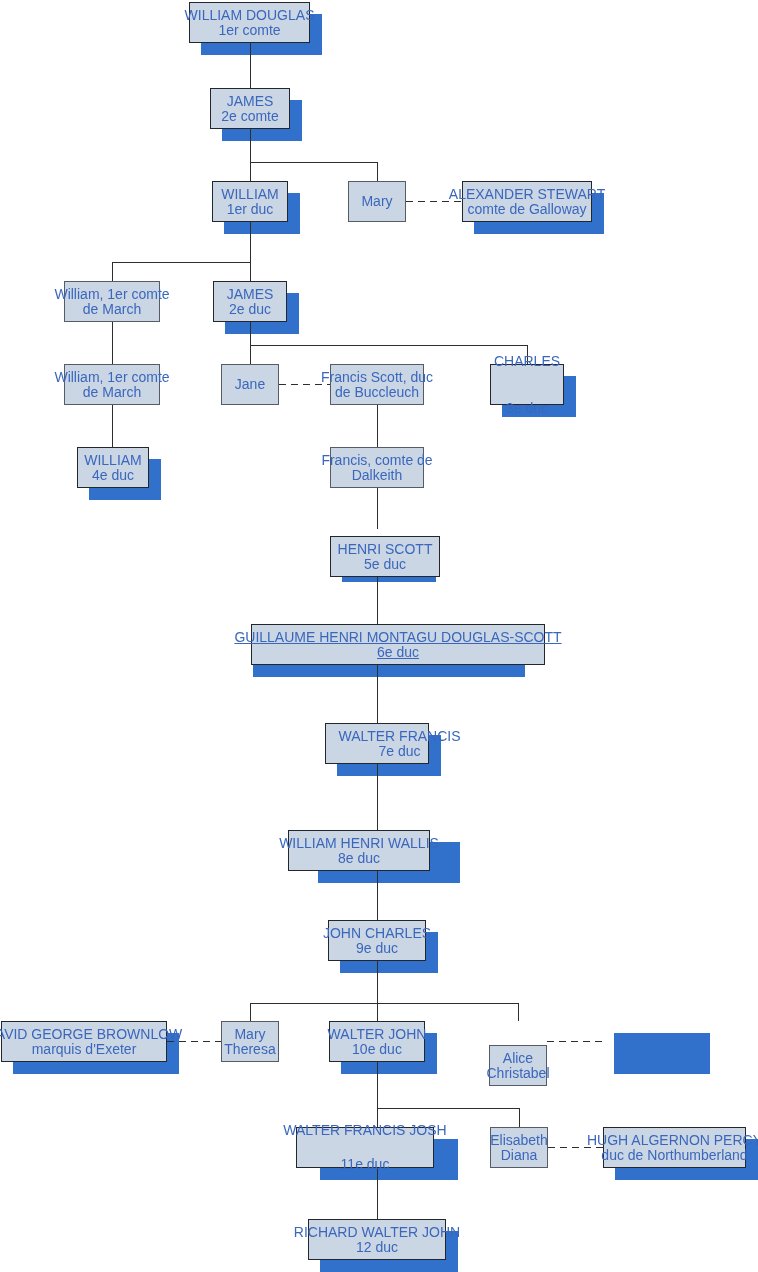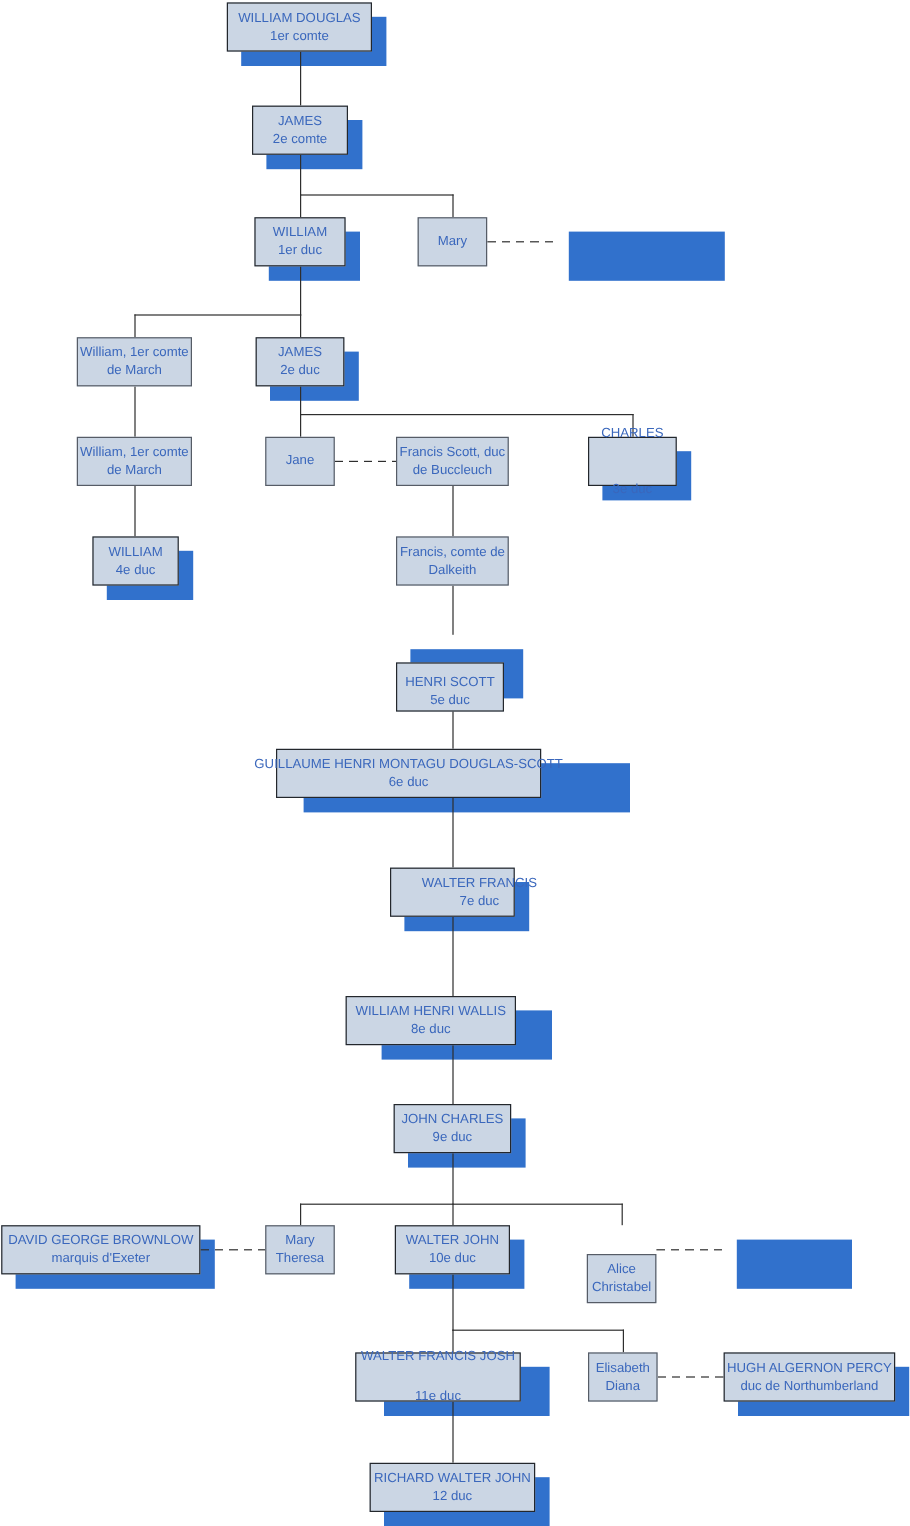--- a/index.html
+++ b/index.html
@@ -15,21 +15,21 @@
     background: #ffffff;
     overflow: hidden;
   }
   .node {
     position: absolute;
     box-sizing: border-box;
     height: 41px;
     background: #cbd6e4;
     border: 1px solid #565c66;
     color: #3a67bc;
-    font-size: 11px;
+    font-size: 14px;
     line-height: 15px;
     display: flex;
     flex-direction: column;
     align-items: center;
     justify-content: center;
     text-align: center;
     z-index: 3;
     white-space: nowrap;
   }
   .node.titled {
@@ -119,20 +119,24 @@
       <div>JAMES</div>
       <div>2e comte</div>
     </div>
     <div class="node titled" style="left: 212px; top: 181px; width: 76px;">
       <div>WILLIAM</div>
       <div>1er duc</div>
     </div>
     <div class="node" style="left: 348px; top: 181px; width: 58px;">
       <div>Mary</div>
     </div>
+    <div class="node titled" style="left: 462px; top: 181px; width: 130px;">
+      <div>ALEXANDER STEWART</div>
+      <div>comte de Galloway</div>
+    </div>
     <div class="node" style="left: 64px; top: 281px; width: 96px;">
       <div>William, 1er comte</div>
       <div>de March</div>
     </div>
     <div class="node titled" style="left: 213px; top: 281px; width: 74px;">
       <div>JAMES</div>
       <div>2e duc</div>
     </div>
     <div class="node" style="left: 64px; top: 364px; width: 96px;">
       <div>William, 1er comte</div>
@@ -150,25 +154,25 @@
       <div>3e duc</div>
     </div>
     <div class="node titled" style="left: 77px; top: 447px; width: 72px;">
       <div>WILLIAM</div>
       <div>4e duc</div>
     </div>
     <div class="node" style="left: 330px; top: 447px; width: 94px;">
       <div>Francis, comte de</div>
       <div>Dalkeith</div>
     </div>
-    <div class="node titled" style="left: 330px; top: 552px; width: 90px; justify-content: flex-end;">
+    <div class="node titled" style="left: 330px; top: 536px; width: 110px;">
       <div>HENRI SCOTT</div>
       <div>5e duc</div>
     </div>
-    <div class="node titled" style="left: 230px; top: 624px; width: 221px;">
+    <div class="node titled" style="left: 251px; top: 624px; width: 294px; text-decoration: underline;">
       <div>GUILLAUME HENRI MONTAGU DOUGLAS-SCOTT</div>
       <div>6e duc</div>
     </div>
     <div class="node titled" style="left: 325px; top: 723px; width: 104px; padding-left: 45px;">
       <div>WALTER FRANCIS</div>
       <div>7e duc</div>
     </div>
     <div class="node titled" style="left: 288px; top: 830px; width: 142px;">
       <div>WILLIAM HENRI WALLIS</div>
       <div>8e duc</div>

